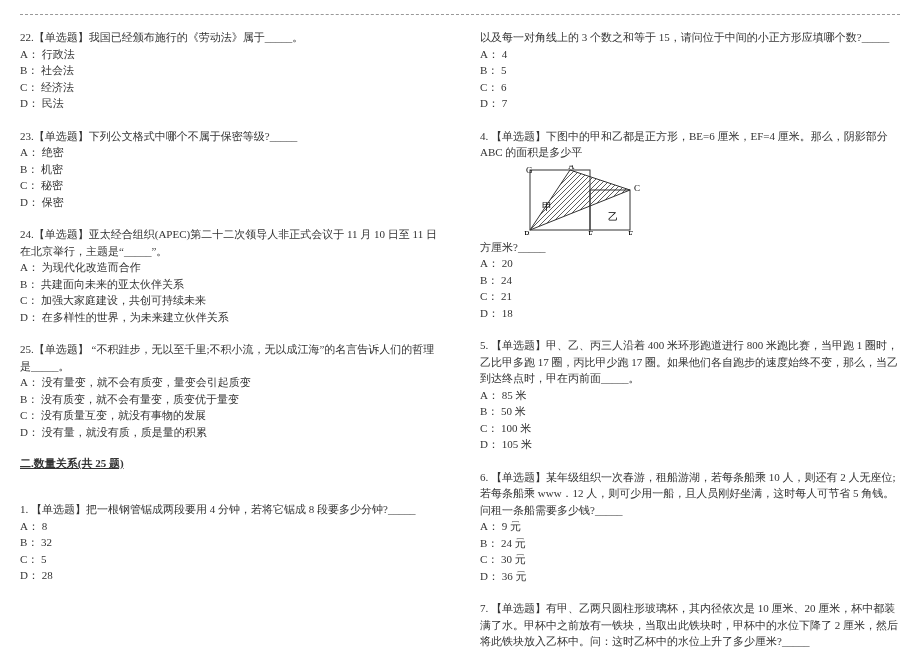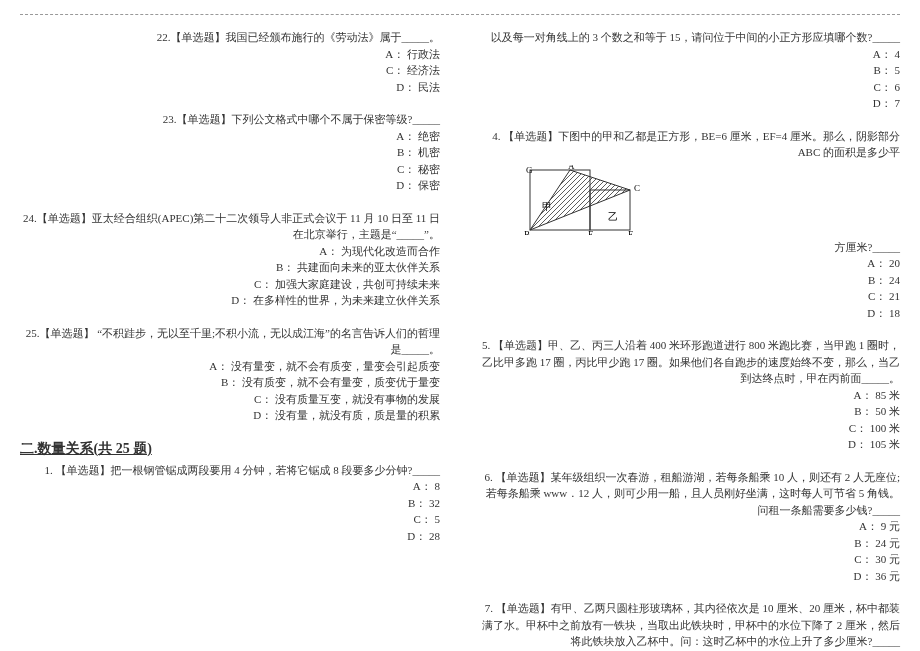--- a/index.html
+++ b/index.html
@@ -21,51 +21,51 @@
       display: flex;
       gap: 40px;
     }
     .col {
       flex: 1;
       min-width: 0;
     }
     .question {
       margin-bottom: 16px;
       line-height: 1.5;
-      text-align: right;
     }
     .stem {
       display: block;
     }
     .opt {
       display: block;
     }
     .section-title {
       font-weight: bold;
-      font-size: 14px;
-      margin: 10px 0 4px 0;
+      font-size: 11px;
+      margin: 10px 0 30px 0;
       text-decoration: underline;
     }
     .figure {
       margin: 4px 0 4px 40px;
     }
     svg { display: block; }
   </style>
 </head>
 <body>
 
 <div class="dashed-line"></div>
 
 <div class="columns">
 
   <div class="col">
 
     <div class="question">
       <span class="stem">22.【单选题】我国已经颁布施行的《劳动法》属于_____。</span>
       <span class="opt">A： 行政法</span>
+      <span class="opt">B： 社会法</span>
       <span class="opt">C： 经济法</span>
       <span class="opt">D： 民法</span>
     </div>
 
     <div class="question">
       <span class="stem">23.【单选题】下列公文格式中哪个不属于保密等级?_____</span>
       <span class="opt">A： 绝密</span>
       <span class="opt">B： 机密</span>
       <span class="opt">C： 秘密</span>
       <span class="opt">D： 保密</span>

